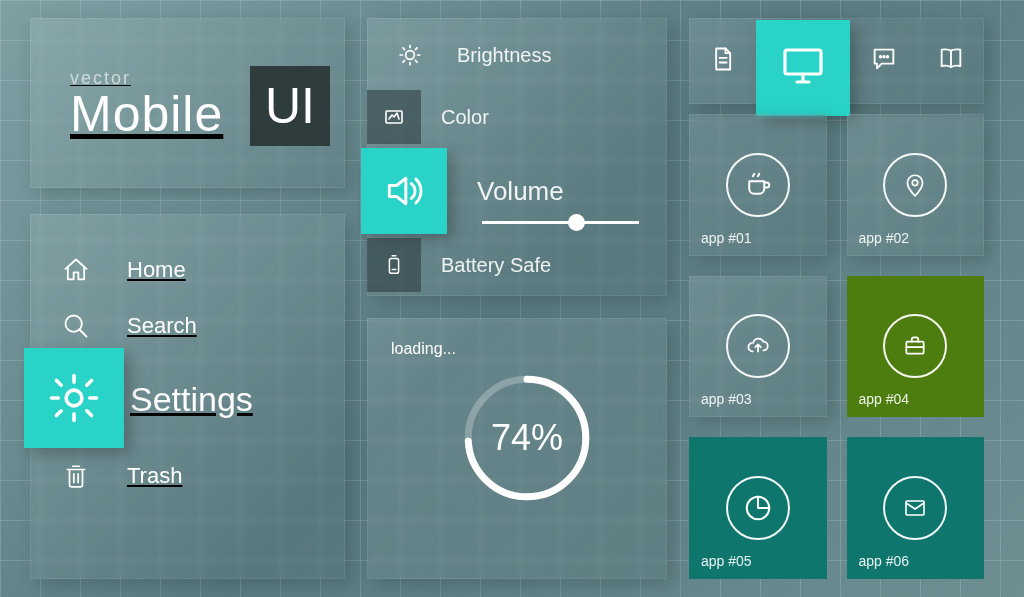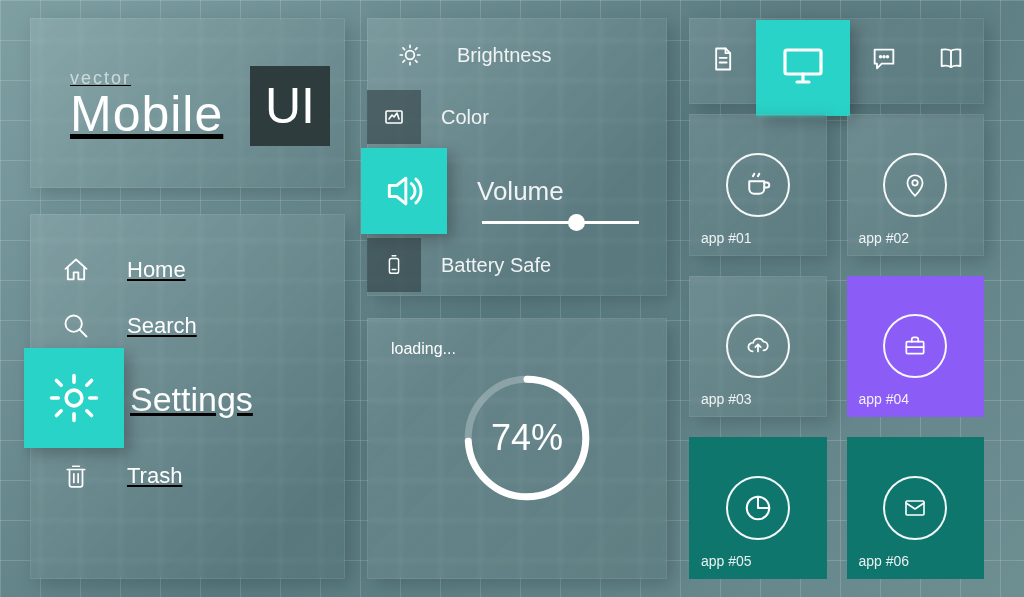--- a/index.html
+++ b/index.html
@@ -134,21 +134,21 @@
   flex: 1;
   display: grid;
   grid-template-columns: 1fr 1fr;
   grid-template-rows: 1fr 1fr 1fr;
   gap: 20px;
 }
 .app-tile {
   position: relative;
   display: flex; align-items: center; justify-content: center;
 }
-.app-tile.cyan { background: #8b5cf6; align-items: center; }
+.app-tile.cyan { background: #4d7c0f; align-items: center; }
 .app-tile.dark { background: #0f766e; }
 .app-tile .app-label {
   position: absolute;
   left: 12px; bottom: 10px;
   font-size: 14px; color: rgba(255,255,255,0.9);
 }
 .circ-icon {
   width: 64px; height: 64px;
   border: 2px solid rgba(255,255,255,0.95);
   border-radius: 50%;

